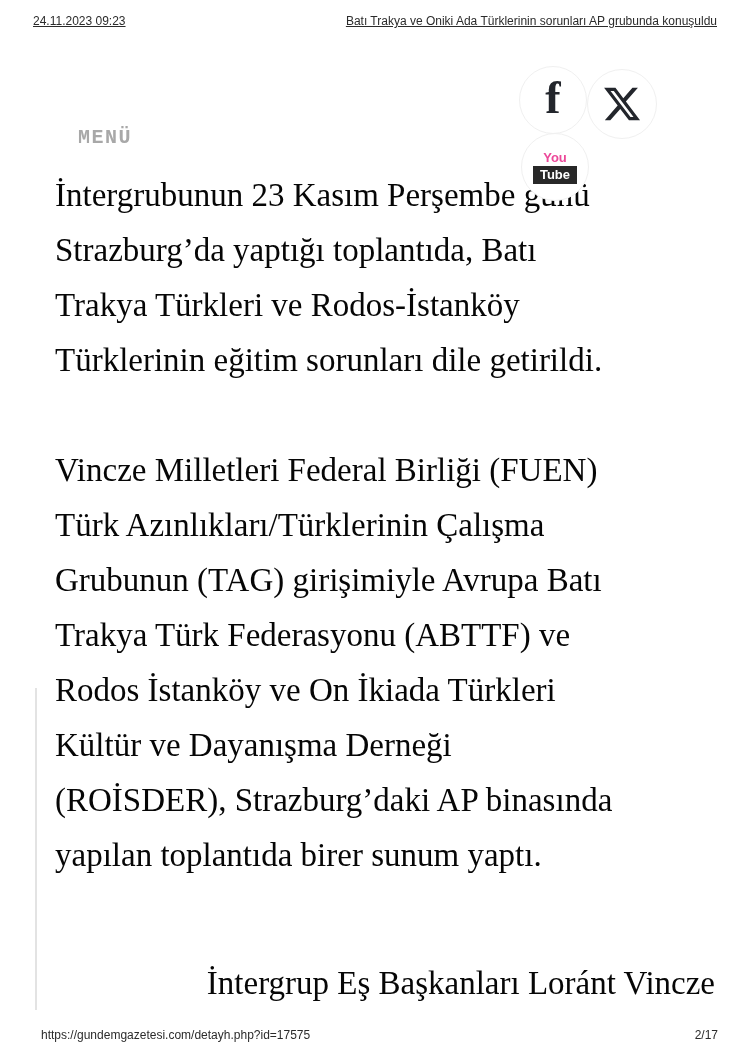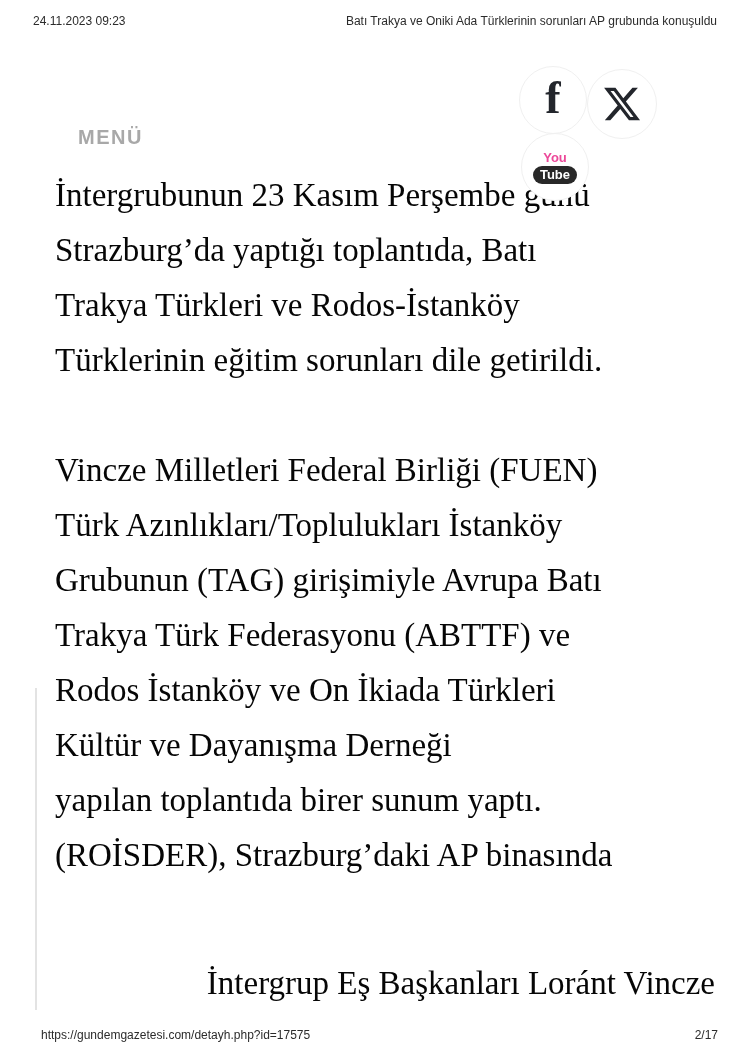--- a/index.html
+++ b/index.html
@@ -15,20 +15,21 @@
 
   
   .print-header {
     position: absolute;
     top: 0; left: 0; right: 0;
     display: flex;
     align-items: flex-start;
     padding: 14px 33px 0 33px;
     font-size: 12px;
     color: #2b2b2b;
+    text-decoration: underline;
   }
   .print-header .ph-date { white-space: nowrap; }
   .print-header .ph-title {
     flex: 1;
     text-align: right;
     white-space: nowrap;
     overflow: hidden;
     text-overflow: ellipsis;
     padding-left: 20px;
   }
@@ -39,21 +40,21 @@
     justify-content: space-between;
     padding: 0 32px 0 33px;
     font-size: 12px;
     color: #2b2b2b;
   }
 
   
   .menu-label {
     position: absolute;
     left: 78px; top: 126px;
-    font-family: Liberation Sans, sans-serif;
+    font-family: Liberation Mono, monospace;
     font-weight: bold;
     font-size: 20px;
     letter-spacing: 1.5px;
     color: #a8a8a8;
     cursor: pointer;
     z-index: 6;
   }
 
   
   .social-btn {
@@ -85,21 +86,21 @@
     font-size: 13px;
     font-weight: bold;
     color: #ec4899;
     line-height: 15px;
   }
   .yt-bottom {
     font-size: 13px;
     font-weight: bold;
     color: #fff;
     background: #282828;
-    border-radius: 9px;
+    border-radius: 0;
     padding: 1px 7px 2px 7px;
     line-height: 15px;
     margin-top: 1px;
   }
 
   
   .article {
     position: absolute;
     left: 55px; top: 168px;
     width: 660px;
@@ -153,27 +154,27 @@
 
 <div class="article">
     <p>
       <span class="line">İntergrubunun 23 Kasım Perşembe günü</span>
       <span class="line">Strazburg’da yaptığı toplantıda, Batı</span>
       <span class="line">Trakya Türkleri ve Rodos-İstanköy</span>
       <span class="line">Türklerinin eğitim sorunları dile getirildi.</span>
     </p>
     <p>
       <span class="line">Vincze Milletleri Federal Birliği (FUEN)</span>
-      <span class="line">Türk Azınlıkları/Toplulukları İstanköy</span>
+      <span class="line">Türk Azınlıkları/Türklerinin Çalışma</span>
       <span class="line">Grubunun (TAG) girişimiyle Avrupa Batı</span>
       <span class="line">Trakya Türk Federasyonu (ABTTF) ve</span>
       <span class="line">Rodos İstanköy ve On İkiada Türkleri</span>
       <span class="line">Kültür ve Dayanışma Derneği</span>
+      <span class="line">(ROİSDER), Strazburg’daki AP binasında</span>
       <span class="line">yapılan toplantıda birer sunum yaptı.</span>
-      <span class="line">(ROİSDER), Strazburg’daki AP binasında</span>
     </p>
     <p>
       <span class="line">İntergrup Eş Başkanları Loránt Vincze</span>
     </p>
   </div>
 
 <div class="print-footer">
   <span>https://gundemgazetesi.com/detayh.php?id=17575</span>
   <span>2/17</span>
 </div>

